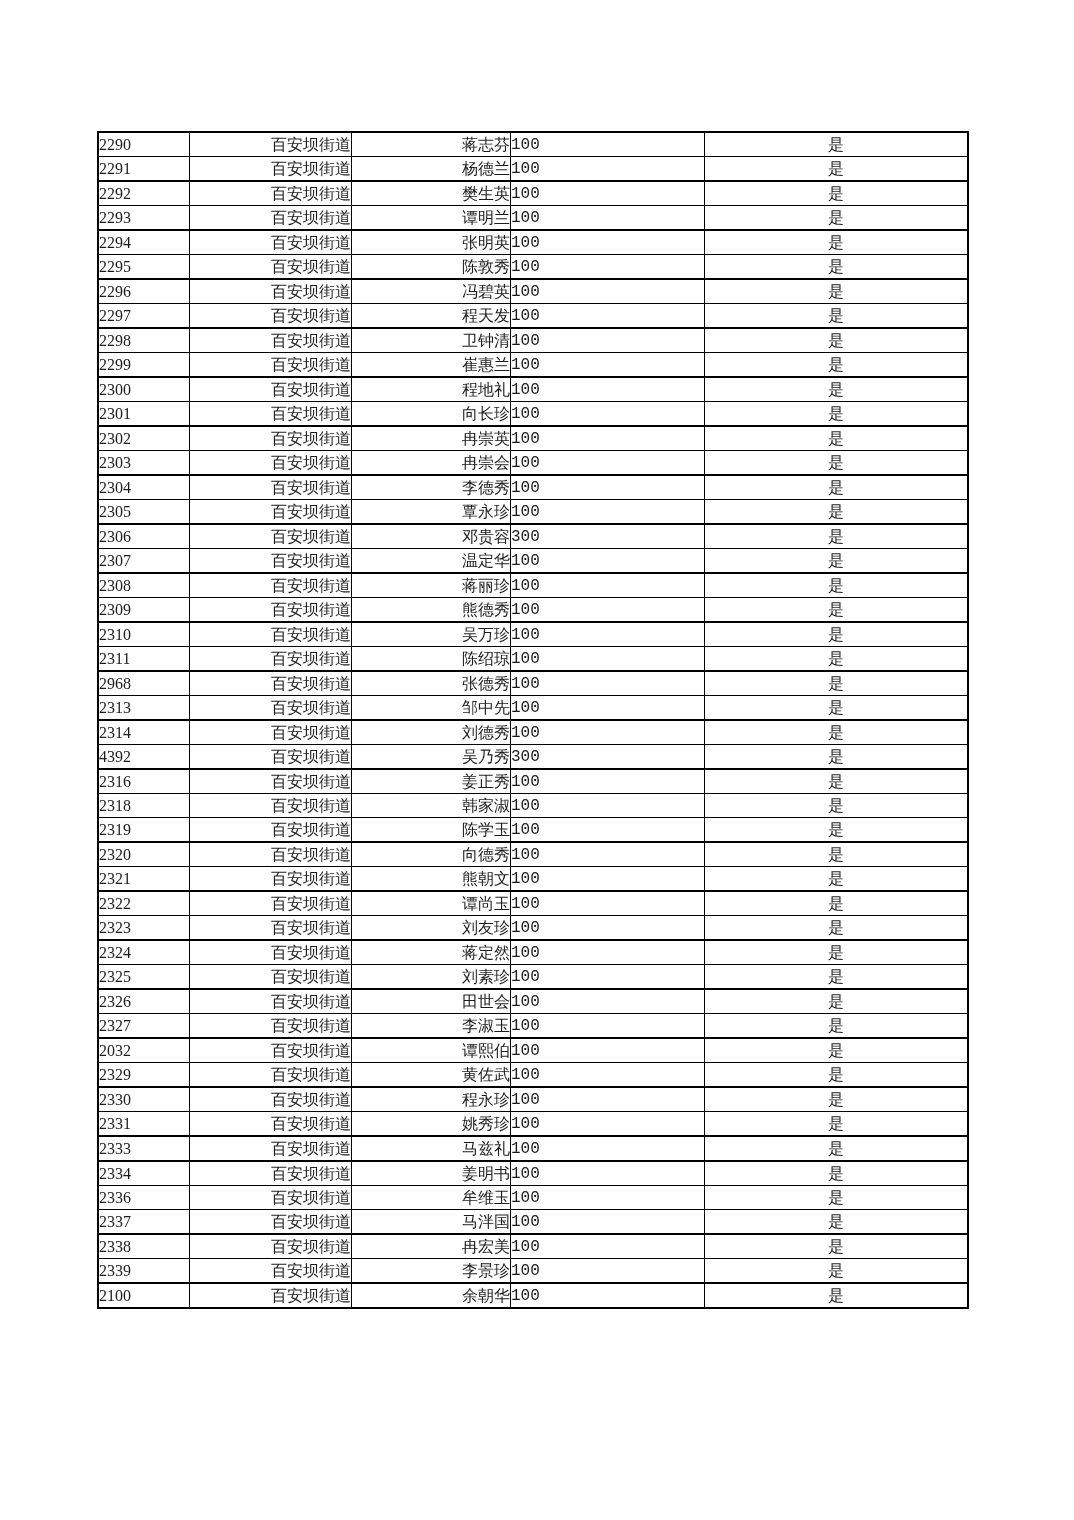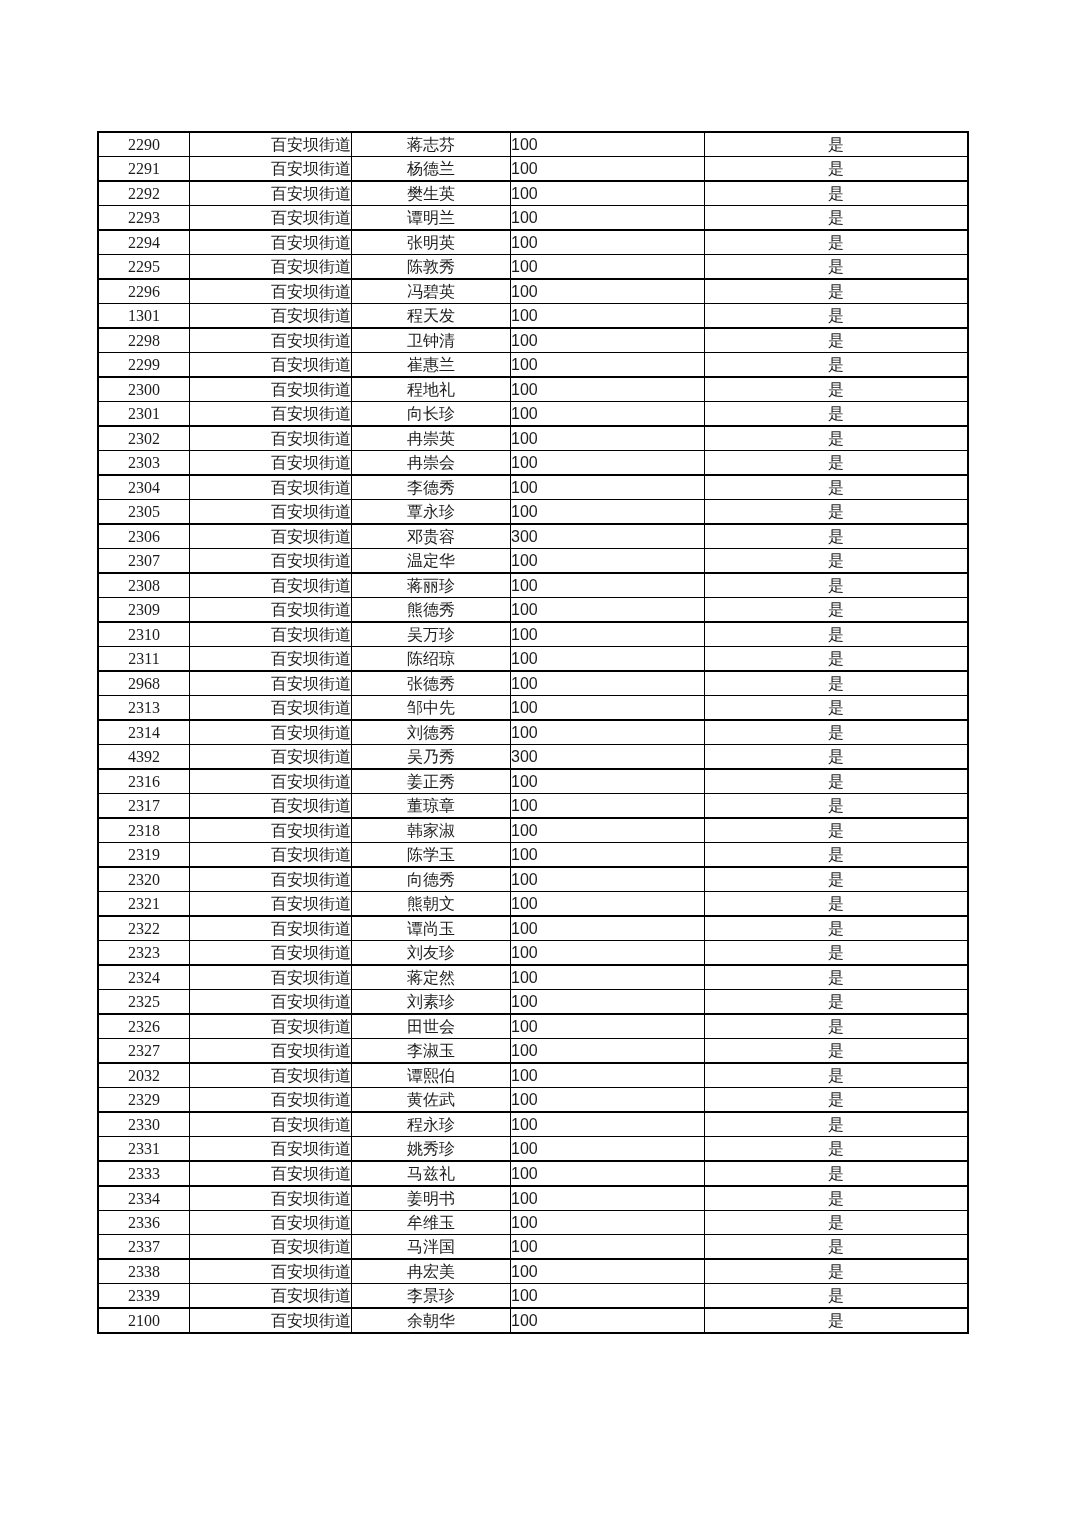--- a/index.html
+++ b/index.html
@@ -34,39 +34,39 @@
     white-space: nowrap;
     vertical-align: middle;
     font-size: 16px;
     line-height: 1;
   }
   tr.thick td {
     border-bottom-width: 2px;
   }
   td.c-serial {
     width: 90px;
-    text-align: center;
+    text-align: left;
     font-size: 17px;
     font-family: "Liberation Serif", "DejaVu Serif", serif;
   }
   td.c-street {
     width: 161px;
     text-align: right;
     padding-left: 6px;
   }
   td.c-name {
     width: 158px;
-    text-align: center;
+    text-align: right;
     padding-left: 6px;
   }
   td.c-amount {
     width: 193px;
     text-align: left;
     padding-left: 4px;
-    font-family: Liberation Sans, sans-serif;
+    font-family: Liberation Mono, monospace;
     font-size: 15px;
   }
   td.c-confirmed {
     width: 262px;
     text-align: center;
   }
 </style>
 </head>
 <body>
 
@@ -116,21 +116,21 @@
     <td class="c-confirmed">是</td>
   </tr>
         <tr>
     <td class="c-serial">2296</td>
     <td class="c-street">百安坝街道</td>
     <td class="c-name">冯碧英</td>
     <td class="c-amount">100</td>
     <td class="c-confirmed">是</td>
   </tr>
         <tr class="thick">
-    <td class="c-serial">1301</td>
+    <td class="c-serial">2297</td>
     <td class="c-street">百安坝街道</td>
     <td class="c-name">程天发</td>
     <td class="c-amount">100</td>
     <td class="c-confirmed">是</td>
   </tr>
         <tr>
     <td class="c-serial">2298</td>
     <td class="c-street">百安坝街道</td>
     <td class="c-name">卫钟清</td>
     <td class="c-amount">100</td>
@@ -252,27 +252,20 @@
     <td class="c-serial">4392</td>
     <td class="c-street">百安坝街道</td>
     <td class="c-name">吴乃秀</td>
     <td class="c-amount">300</td>
     <td class="c-confirmed">是</td>
   </tr>
         <tr>
     <td class="c-serial">2316</td>
     <td class="c-street">百安坝街道</td>
     <td class="c-name">姜正秀</td>
-    <td class="c-amount">100</td>
-    <td class="c-confirmed">是</td>
-  </tr>
-        <tr class="thick">
-    <td class="c-serial">2317</td>
-    <td class="c-street">百安坝街道</td>
-    <td class="c-name">董琼章</td>
     <td class="c-amount">100</td>
     <td class="c-confirmed">是</td>
   </tr>
         <tr>
     <td class="c-serial">2318</td>
     <td class="c-street">百安坝街道</td>
     <td class="c-name">韩家淑</td>
     <td class="c-amount">100</td>
     <td class="c-confirmed">是</td>
   </tr>

